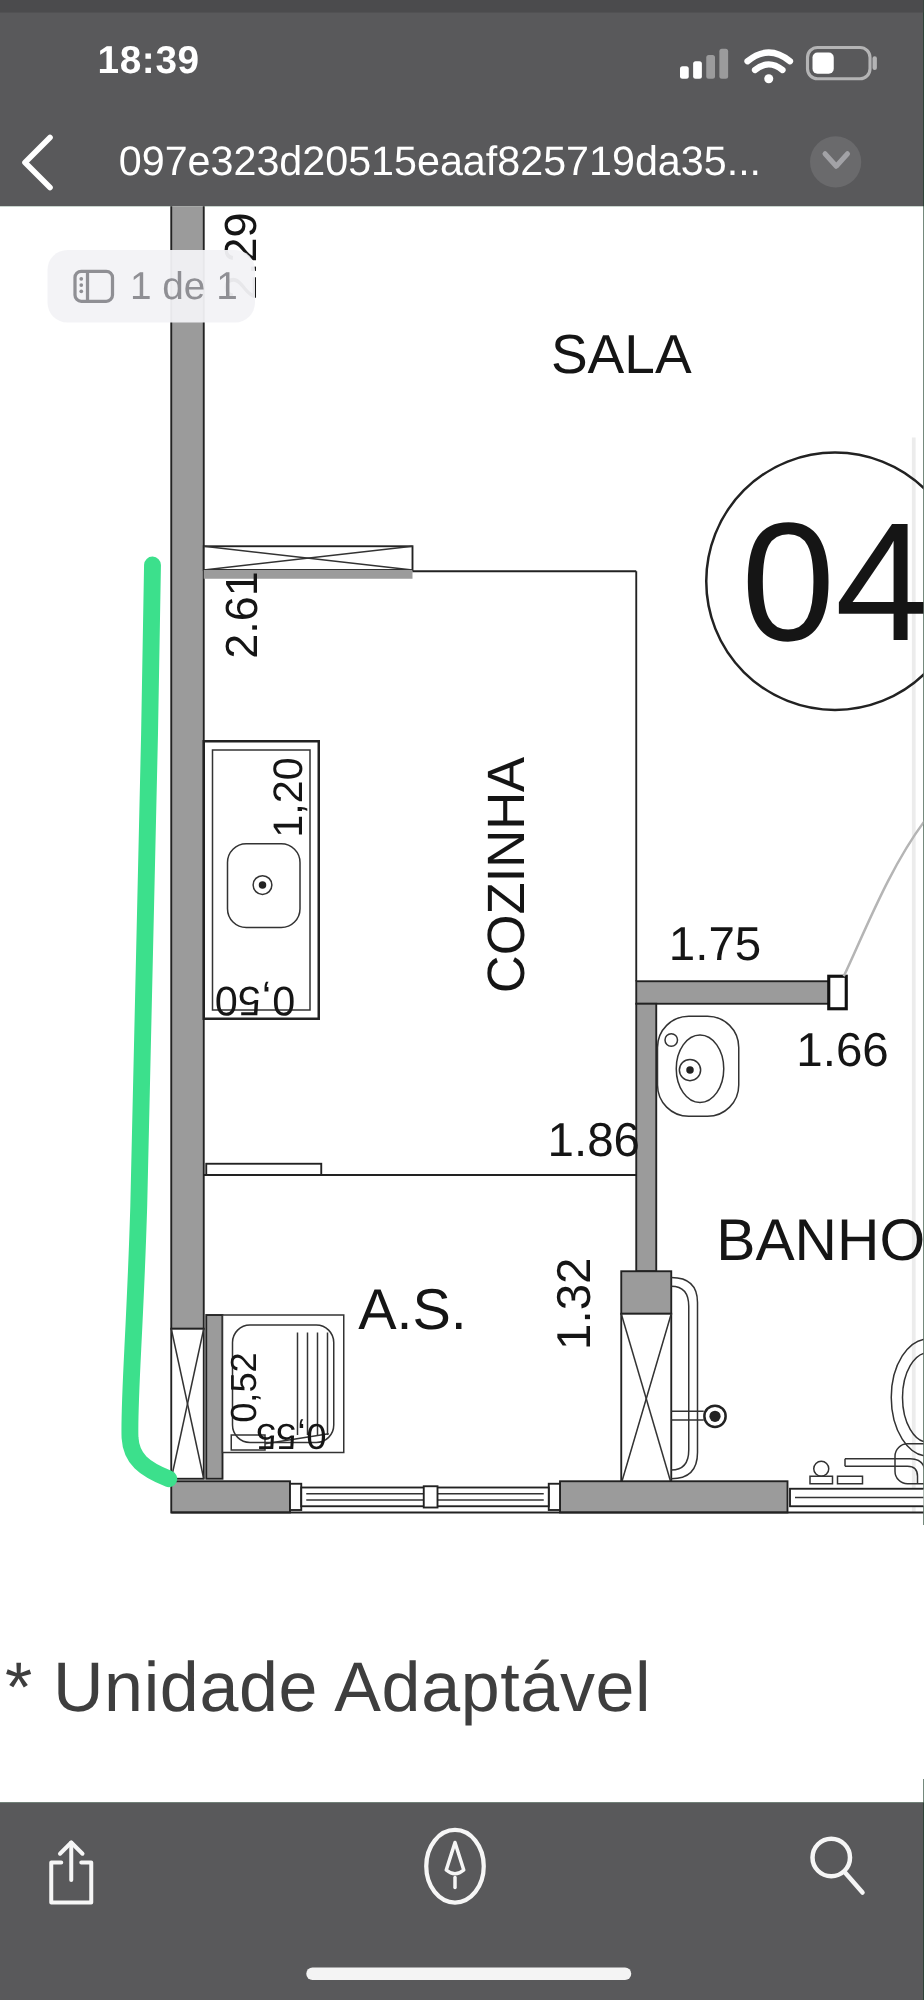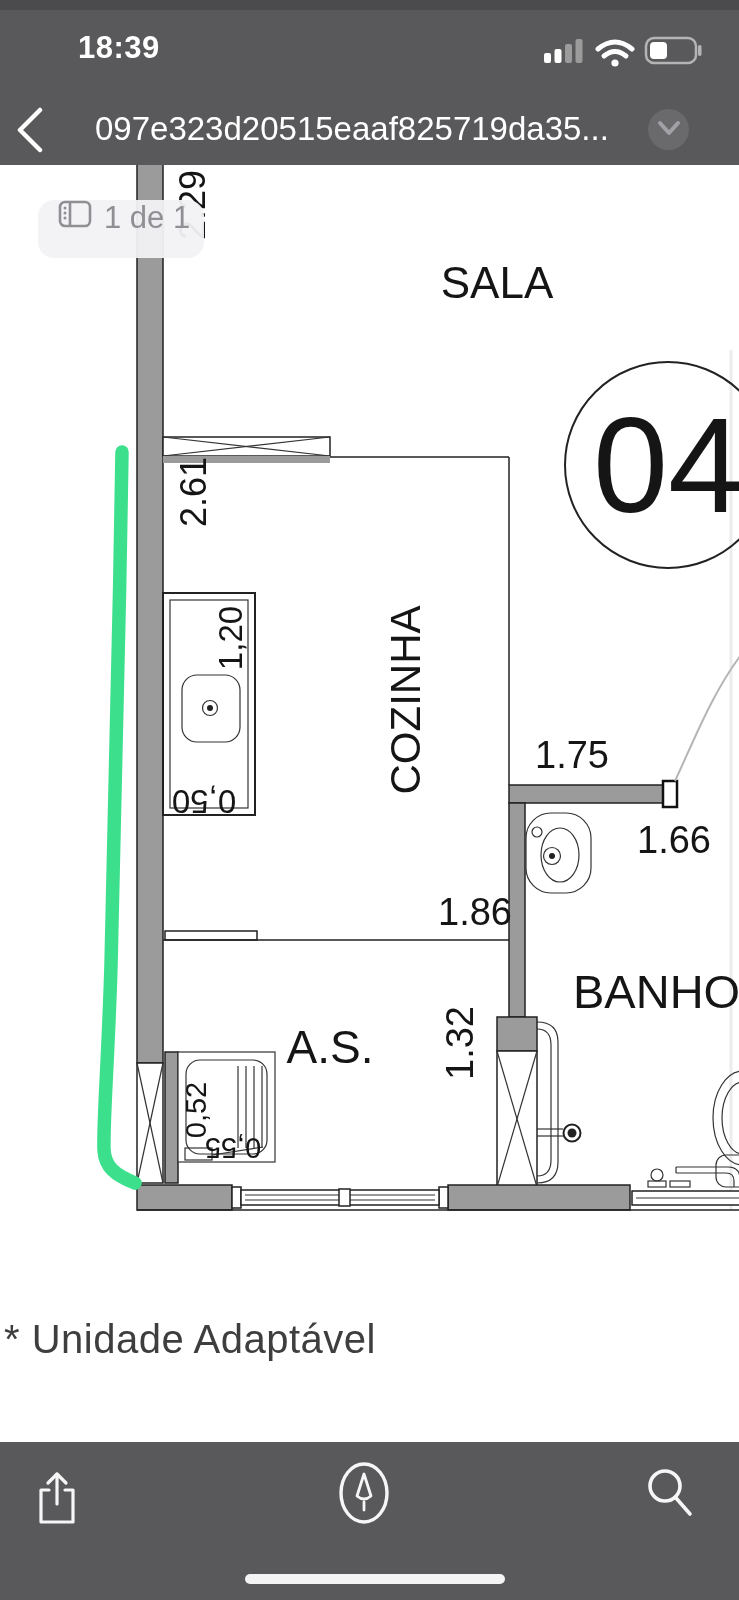--- a/index.html
+++ b/index.html
@@ -13,24 +13,24 @@
   #time{position:absolute;left:78px;top:30px;color:#ffffff;font-size:31px;font-weight:700;letter-spacing:.5px;}
   #sysicons{position:absolute;left:530px;top:34px;}
   #backbtn{position:absolute;left:14px;top:107px;width:34px;height:46px;cursor:pointer;}
   #filename{position:absolute;left:95px;top:110px;width:540px;color:#ffffff;font-size:33px;font-weight:400;
     white-space:nowrap;overflow:hidden;}
   #collapse{position:absolute;left:648px;top:109px;width:41px;height:41px;border-radius:50%;
     background:#6a6a6c;display:flex;align-items:center;justify-content:center;cursor:pointer;}
   
   #content{position:absolute;top:165px;left:0;width:739px;height:1277px;background:#ffffff;}
   #pagepill{position:absolute;left:38px;top:35px;width:166px;height:58px;border-radius:16px;
-    background:rgba(242,242,245,.95);display:flex;gap:12px;padding-left:20px;
+    background:rgba(242,242,245,.95);display:flex;align-items:center;gap:12px;padding-left:20px;
     box-sizing:border-box;cursor:pointer;}
   #pagepill span{color:#8f8f94;font-size:31px;}
-  #note{position:absolute;left:4px;top:1152px;color:#3e3e3e;font-size:40px;letter-spacing:.5px;}
+  #note{position:absolute;left:4px;top:1152px;color:#3e3e3e;font-size:56px;letter-spacing:.5px;}
   
   #toolbar{top:1442px;height:158px;}
   .tool{position:absolute;cursor:pointer;}
   #homebar{position:absolute;left:245px;top:1574px;width:260px;height:10px;border-radius:5px;background:#f4f4f4;cursor:grab;}
   
   svg text{font-family:"Liberation Sans",sans-serif;fill:#151515;}
   .wall{fill:#9b9b9b;stroke:#222;stroke-width:1.5;}
   .ln{stroke:#222;stroke-width:1.5;fill:none;}
   .thin{stroke:#333;stroke-width:1.2;fill:none;}
   .white{fill:#fff;}

